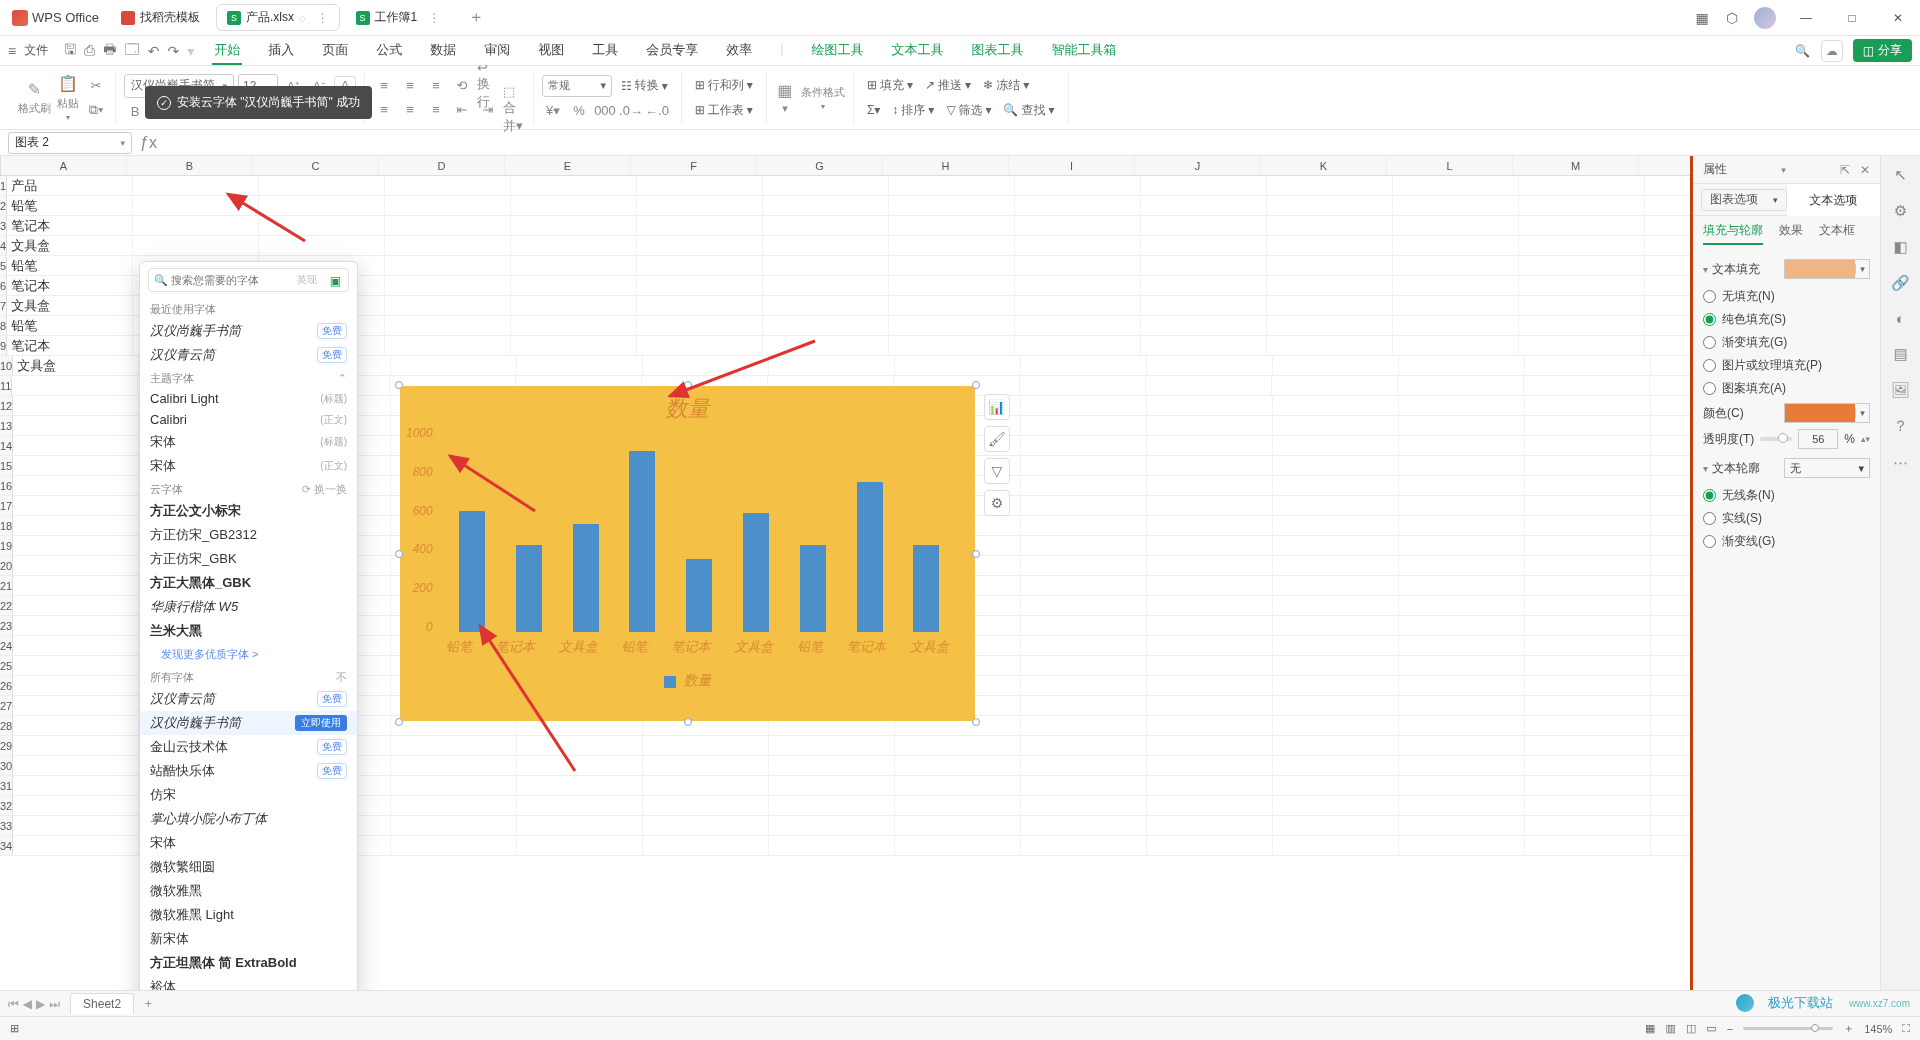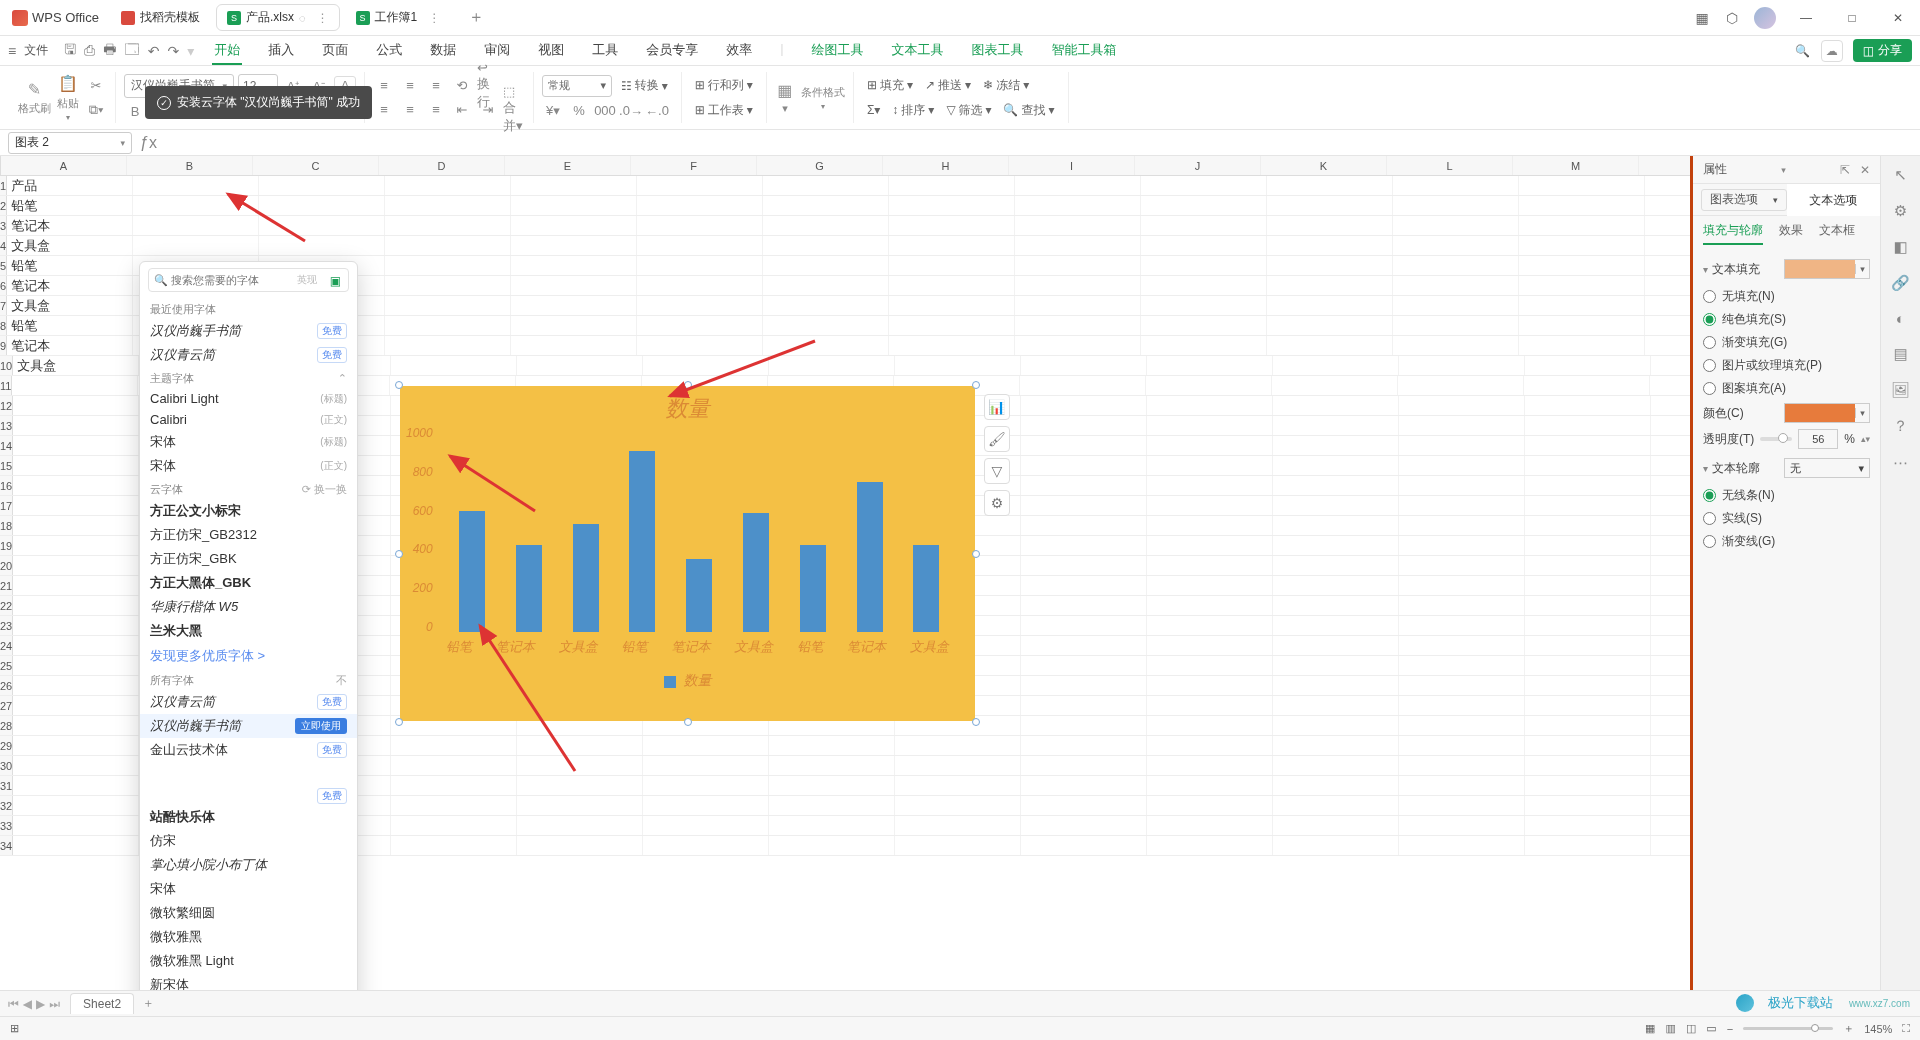--- a/index.html
+++ b/index.html
@@ -74,21 +74,21 @@
 .font-dd .search input { width:100%; height:24px; border:1px solid #e2e2e2; border-radius:4px; padding:0 24px 0 22px; font-size:11px; color:#777; }
 .font-dd .search-wrap { position:relative; }
 .font-dd .search-wrap::before { content:"🔍"; position:absolute; left:14px; top:12px; font-size:11px; color:#aaa; }
 .font-dd .search-wrap .cam { position:absolute; right:16px; top:12px; font-size:12px; color:#1a9e55; }
 .font-dd .section { padding:4px 10px 2px; font-size:11px; color:#888; display:flex; justify-content:space-between; align-items:center; }
 .font-dd .section .def { font-size:11px; color:#aaa; }
 .font-dd .fitem { display:flex; align-items:center; justify-content:space-between; padding:3px 10px; font-size:13px; color:#333; cursor:pointer; }
 .font-dd .fitem .badge-free { font-size:10px; color:#5b8def; border:1px solid #c6d9f7; padding:0 4px; border-radius:3px; }
 .font-dd .fitem .badge-use { font-size:10px; background:#3a7de0; color:#fff; padding:1px 6px; border-radius:3px; }
 .font-dd .fitem .lbl-r { font-size:10px; color:#aaa; }
-.font-dd .link { color:#5b8def; font-size:13px; padding:4px 10px; cursor:pointer; }
+.font-dd .link { color:#5b8def; font-size:11px; padding:4px 21px; cursor:pointer; }
 .font-dd .fitem.hl { background:#eef5ff; }
 .hand-font { font-style:italic; }
 
 
 .chart-sel { position:absolute; left:400px; top:230px; width:575px; height:335px; }
 .sel-handle { position:absolute; width:8px; height:8px; border:1px solid #7aa7d6; background:#fff; border-radius:50%; }
 .chart { width:100%; height:100%; background:#f4c045; border-radius:2px; }
 .chart-title { font-size:22px; text-align:center; color:#db8a35; padding-top:8px; font-style:italic; font-family:cursive; }
 .plot { display:flex; height:210px; padding:0 14px 0 6px; }
 .yaxis { display:flex; flex-direction:column; justify-content:space-between; align-items:flex-end; padding:2px 4px 0 0; font-size:12px; color:#db8a35; font-style:italic; }
@@ -1012,21 +1012,21 @@
           </div>
           <div class="fitem hl">
             <span class="hand-font">汉仪尚巍手书简</span>
             <span class="badge-use">立即使用</span>
           </div>
           <div class="fitem">
             <span>金山云技术体</span>
             <span class="badge-free">免费</span>
           </div>
           <div class="fitem">
-            <span style="font-weight: 700; margin-top: 43px;">站酷快乐体</span>
+            <span style="font-weight: 400;">站酷快乐体</span>
             <span class="badge-free">免费</span>
           </div>
           <div class="fitem">
             <span>仿宋</span>
           </div>
           <div class="fitem">
             <span class="hand-font">掌心填小院小布丁体</span>
           </div>
           <div class="fitem">
             <span>宋体</span>

